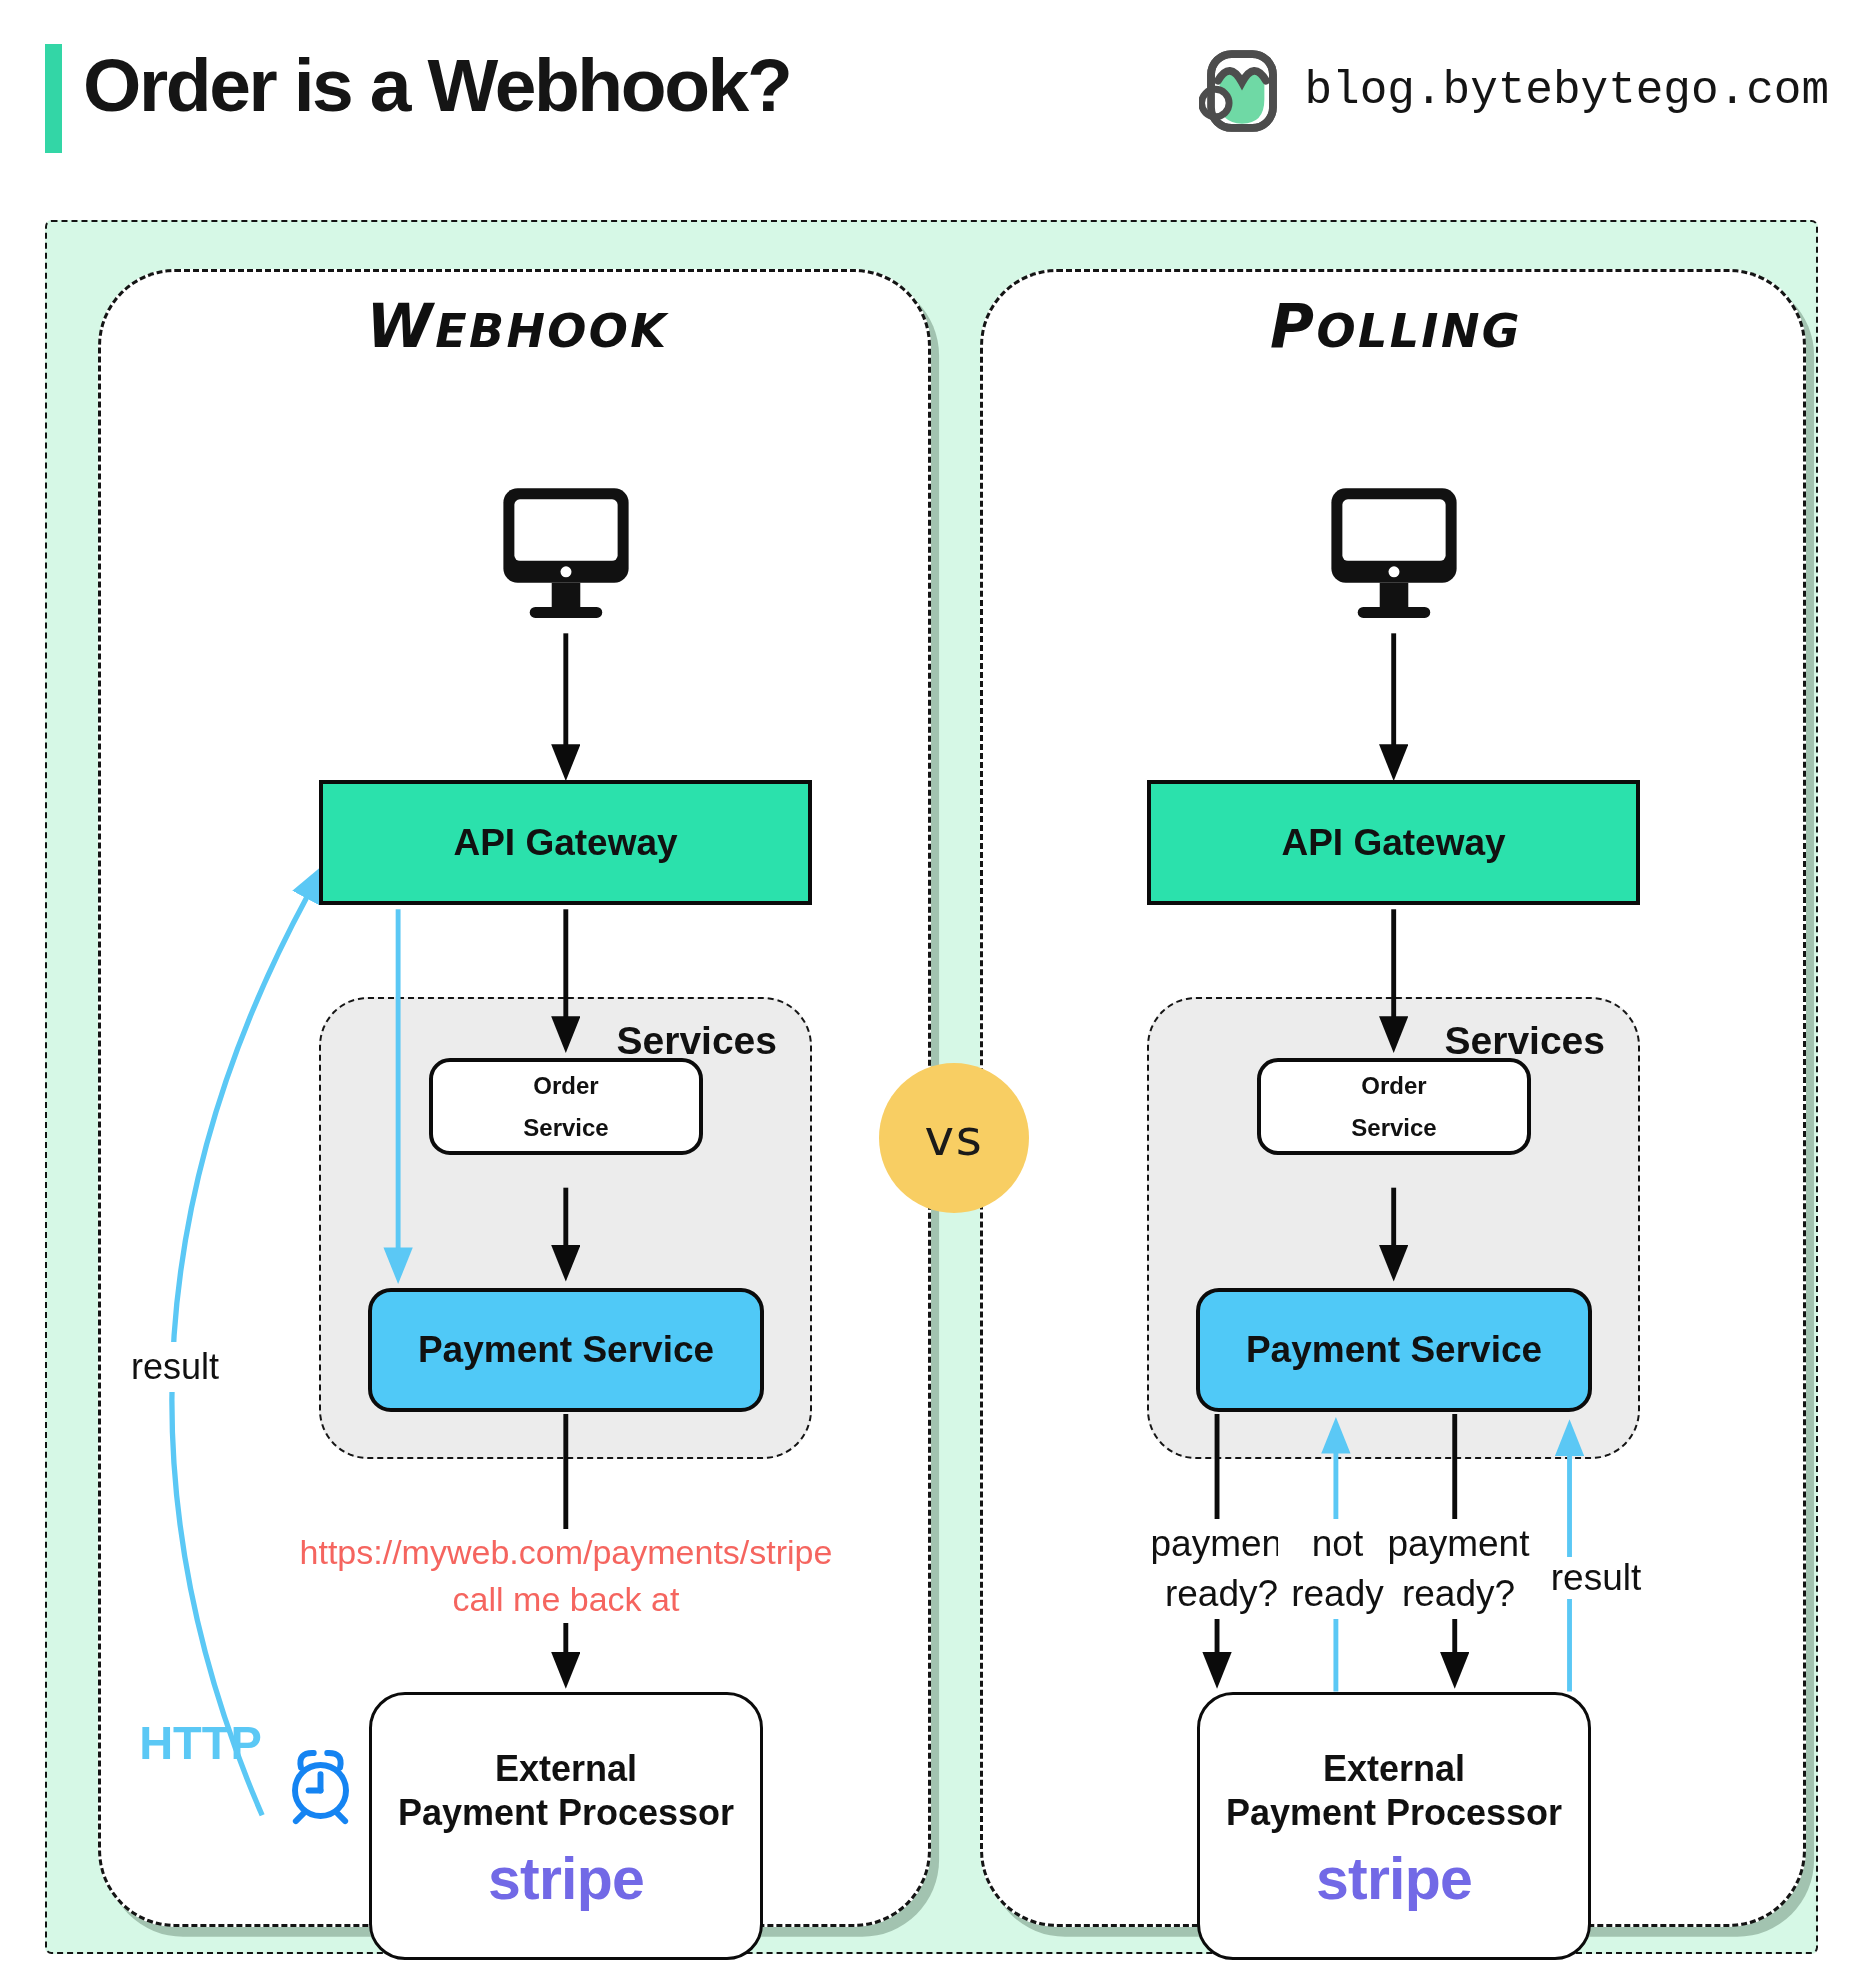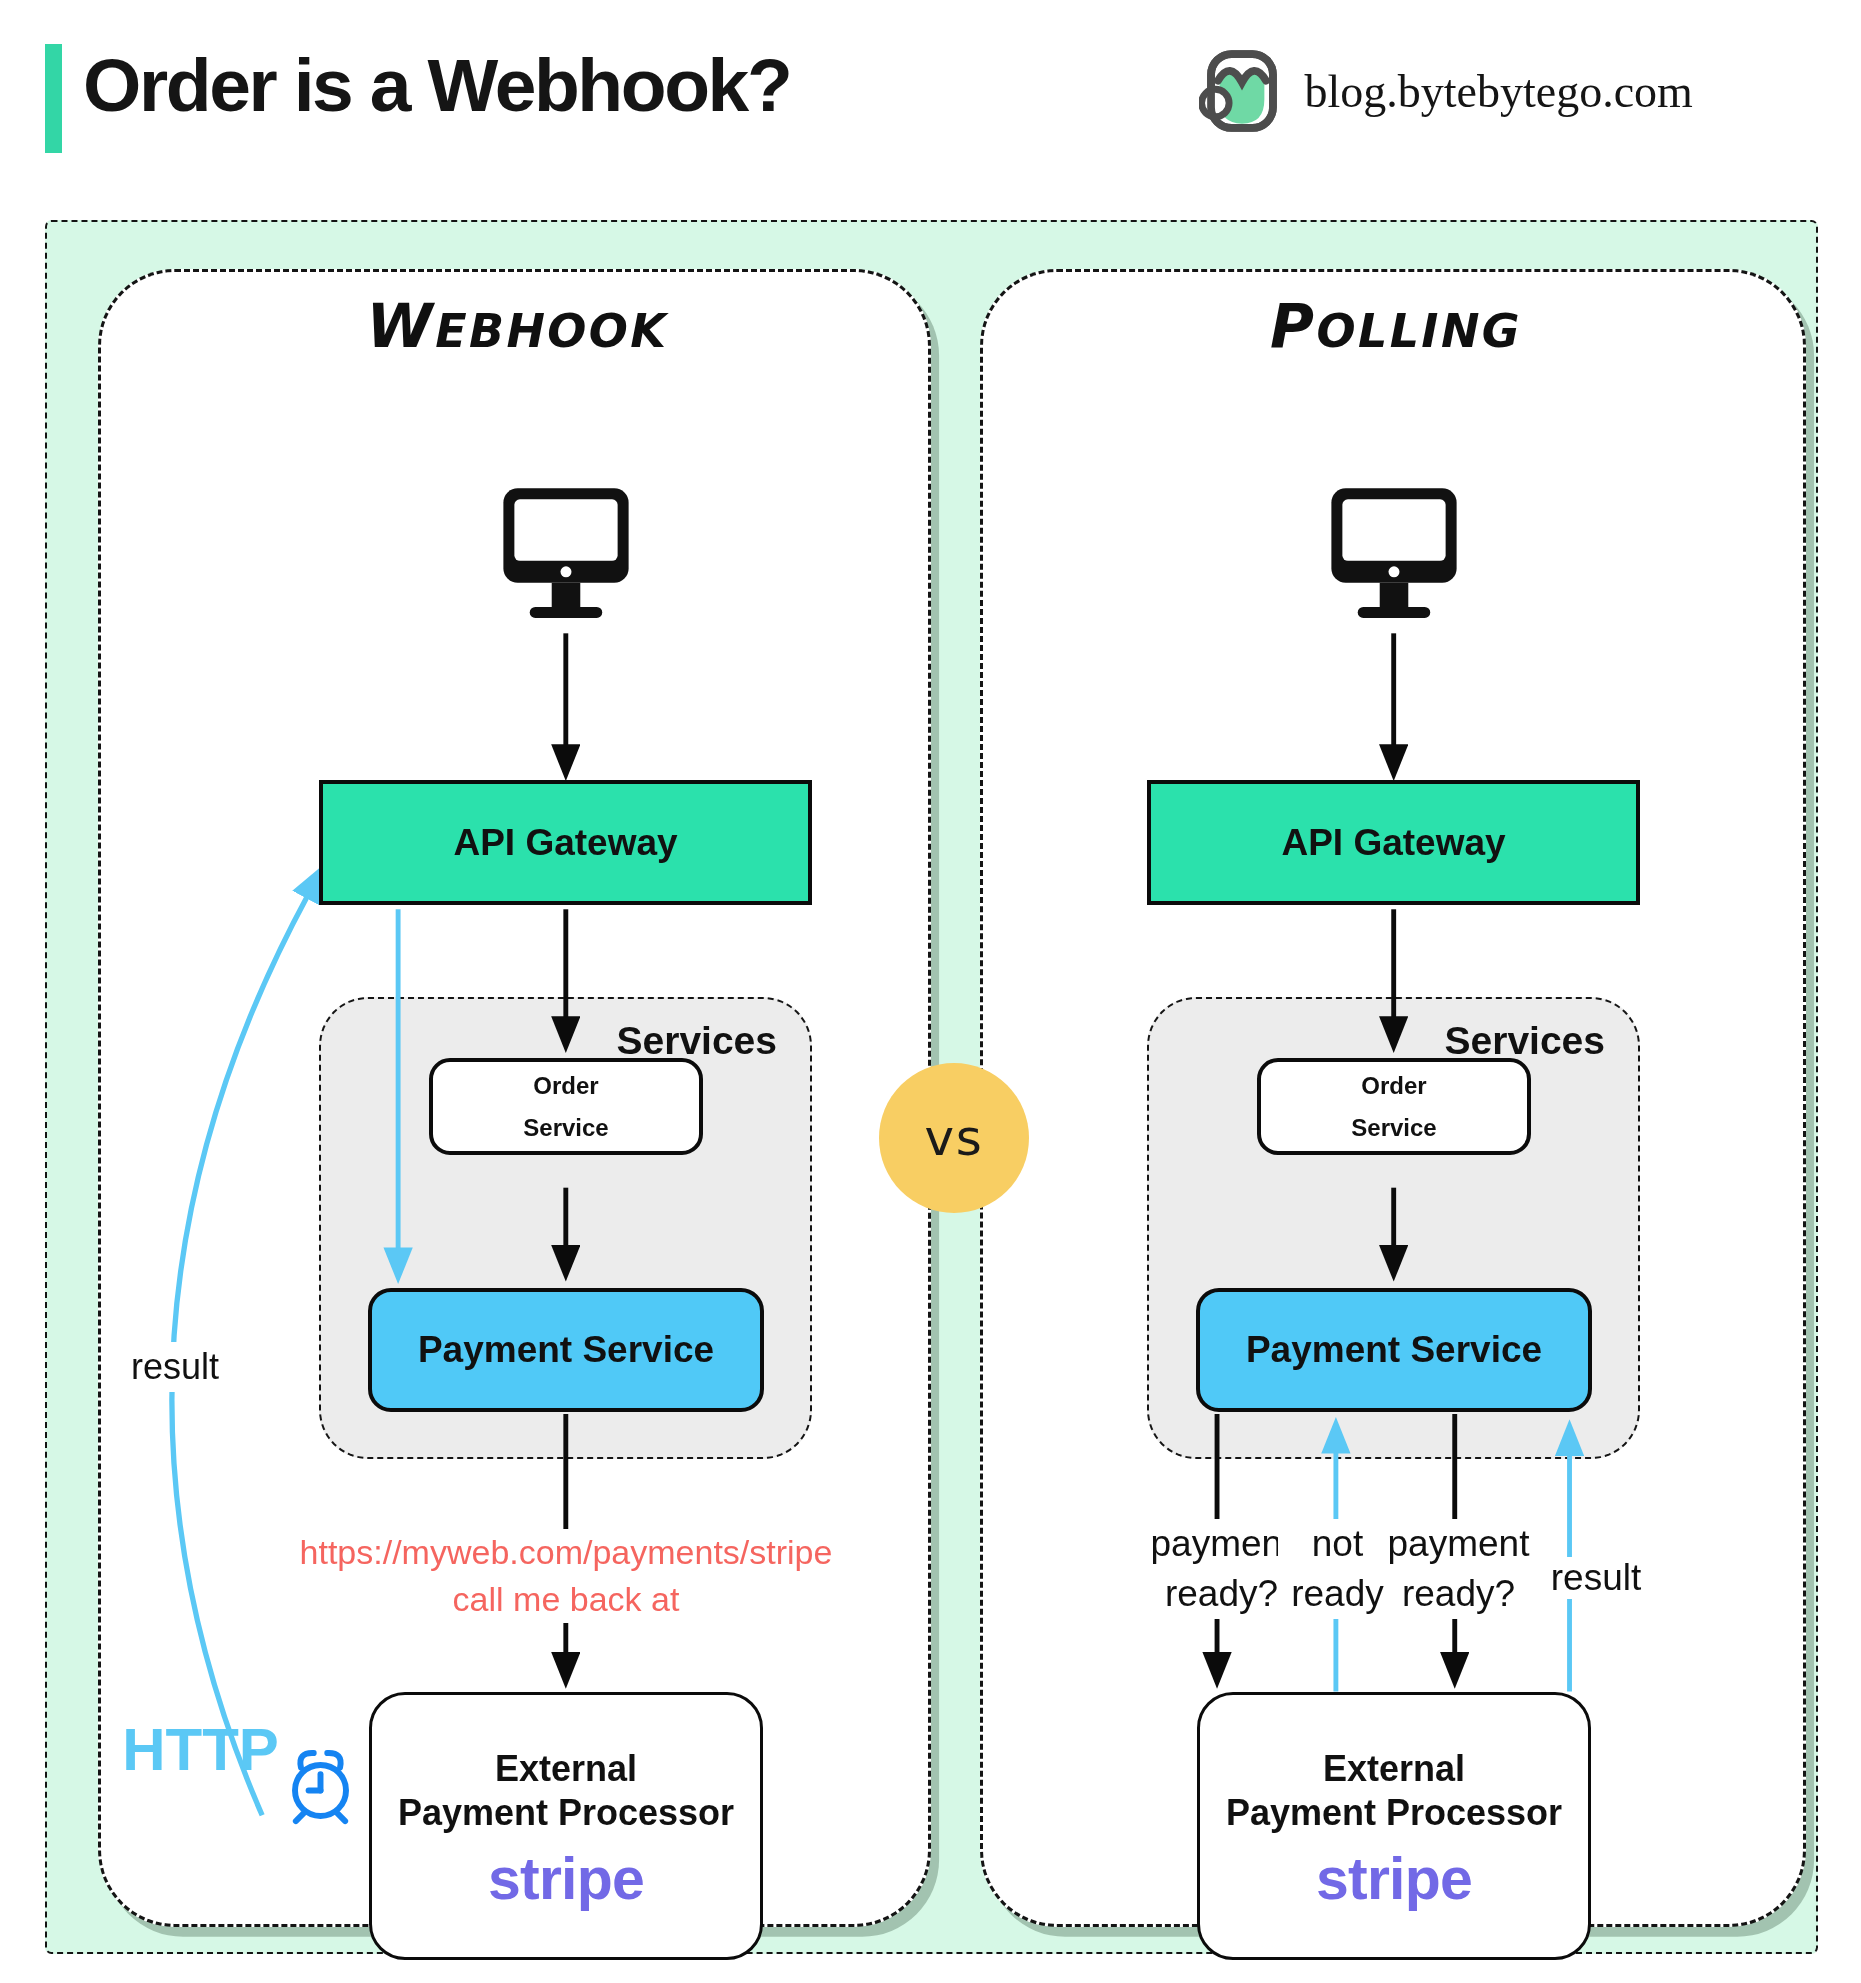--- a/index.html
+++ b/index.html
@@ -11,21 +11,21 @@
   html,body{margin:0;padding:0;background:#ffffff;}
   #canvas{position:relative;width:1861px;height:1983px;background:#ffffff;
           font-family:"Liberation Sans", sans-serif;color:var(--ink);overflow:hidden;}
 
   
   .accent-bar{position:absolute;left:45px;top:44px;width:17px;height:109px;background:var(--accent);}
   .page-title{position:absolute;left:83px;top:24.4px;margin:0;font-size:75px;font-weight:bold;
               letter-spacing:-2.4px;line-height:122px;color:#151515;}
   .brand{position:absolute;left:1199px;top:46px;height:90px;display:flex;align-items:center;gap:19.5px;}
   .brand svg{width:86px;height:86px;}
-  .site-url{font-family:Liberation Serif, serif;font-size:46px;font-weight:500;color:#151515;}
+  .site-url{font-family:Liberation Mono, monospace;font-size:46px;font-weight:500;color:#151515;}
 
   
   .board{position:absolute;left:45px;top:220px;width:1773px;height:1734px;background:var(--mint);
          border:2.4px dashed #141414;border-radius:6.5px;box-sizing:border-box;}
   .panel{position:absolute;top:269px;height:1658px;background:#ffffff;border:3.3px dashed #141414;
          border-radius:77px;box-sizing:border-box;box-shadow:8.1px 9.8px 0 0 var(--panel-shadow);}
   .panel-left{left:98px;width:833px;}
   .panel-right{left:980px;width:826px;}
   .panel-title{position:absolute;top:16.3px;left:0;width:100%;margin:3px;text-align:center;
                font-family:"DejaVu Sans", sans-serif;font-weight:800;font-style:italic;
@@ -52,21 +52,21 @@
   .external-l{left:369px;top:1692px;} .external-r{left:1197px;top:1692px;}
   .stripe-logo{font-size:59px;font-weight:bold;color:var(--stripe-purple);letter-spacing:-0.8px;
                margin-top:16px;line-height:57px;}
   .monitor{position:absolute;width:132px;height:145px;}
   .monitor-l{left:500px;top:485px;} .monitor-r{left:1328px;top:485px;}
 
   
   .annot{position:absolute;text-align:center;background:#ffffff;}
   .callback{left:269px;top:1529px;width:594px;font-size:34px;line-height:47px;color:var(--red);}
   .result-l{left:104px;top:1342px;width:142px;font-size:36px;line-height:50px;font-weight:500;}
-  .http-label{left:121px;top:1715px;width:159px;font-size:60px;font-weight:bold;color:var(--arrow-blue);
+  .http-label{left:121px;top:1715px;width:159px;font-size:47px;font-weight:bold;color:var(--arrow-blue);
               background:transparent;}
   .plabel{top:1519px;font-size:37px;line-height:50px;font-weight:500;}
   .plabel-q1{left:1148px;width:147px;}
   .plabel-a1{left:1278px;width:119px;}
   .plabel-q2{left:1385px;width:147px;}
   .plabel-res{left:1531px;top:1557px;width:130px;font-size:37px;line-height:42px;font-weight:500;}
 
   .clock{position:absolute;left:278px;top:1742px;width:85px;height:85px;}
 
   .vs-circle{position:absolute;left:879px;top:1063px;width:150px;height:150px;border-radius:50%;

